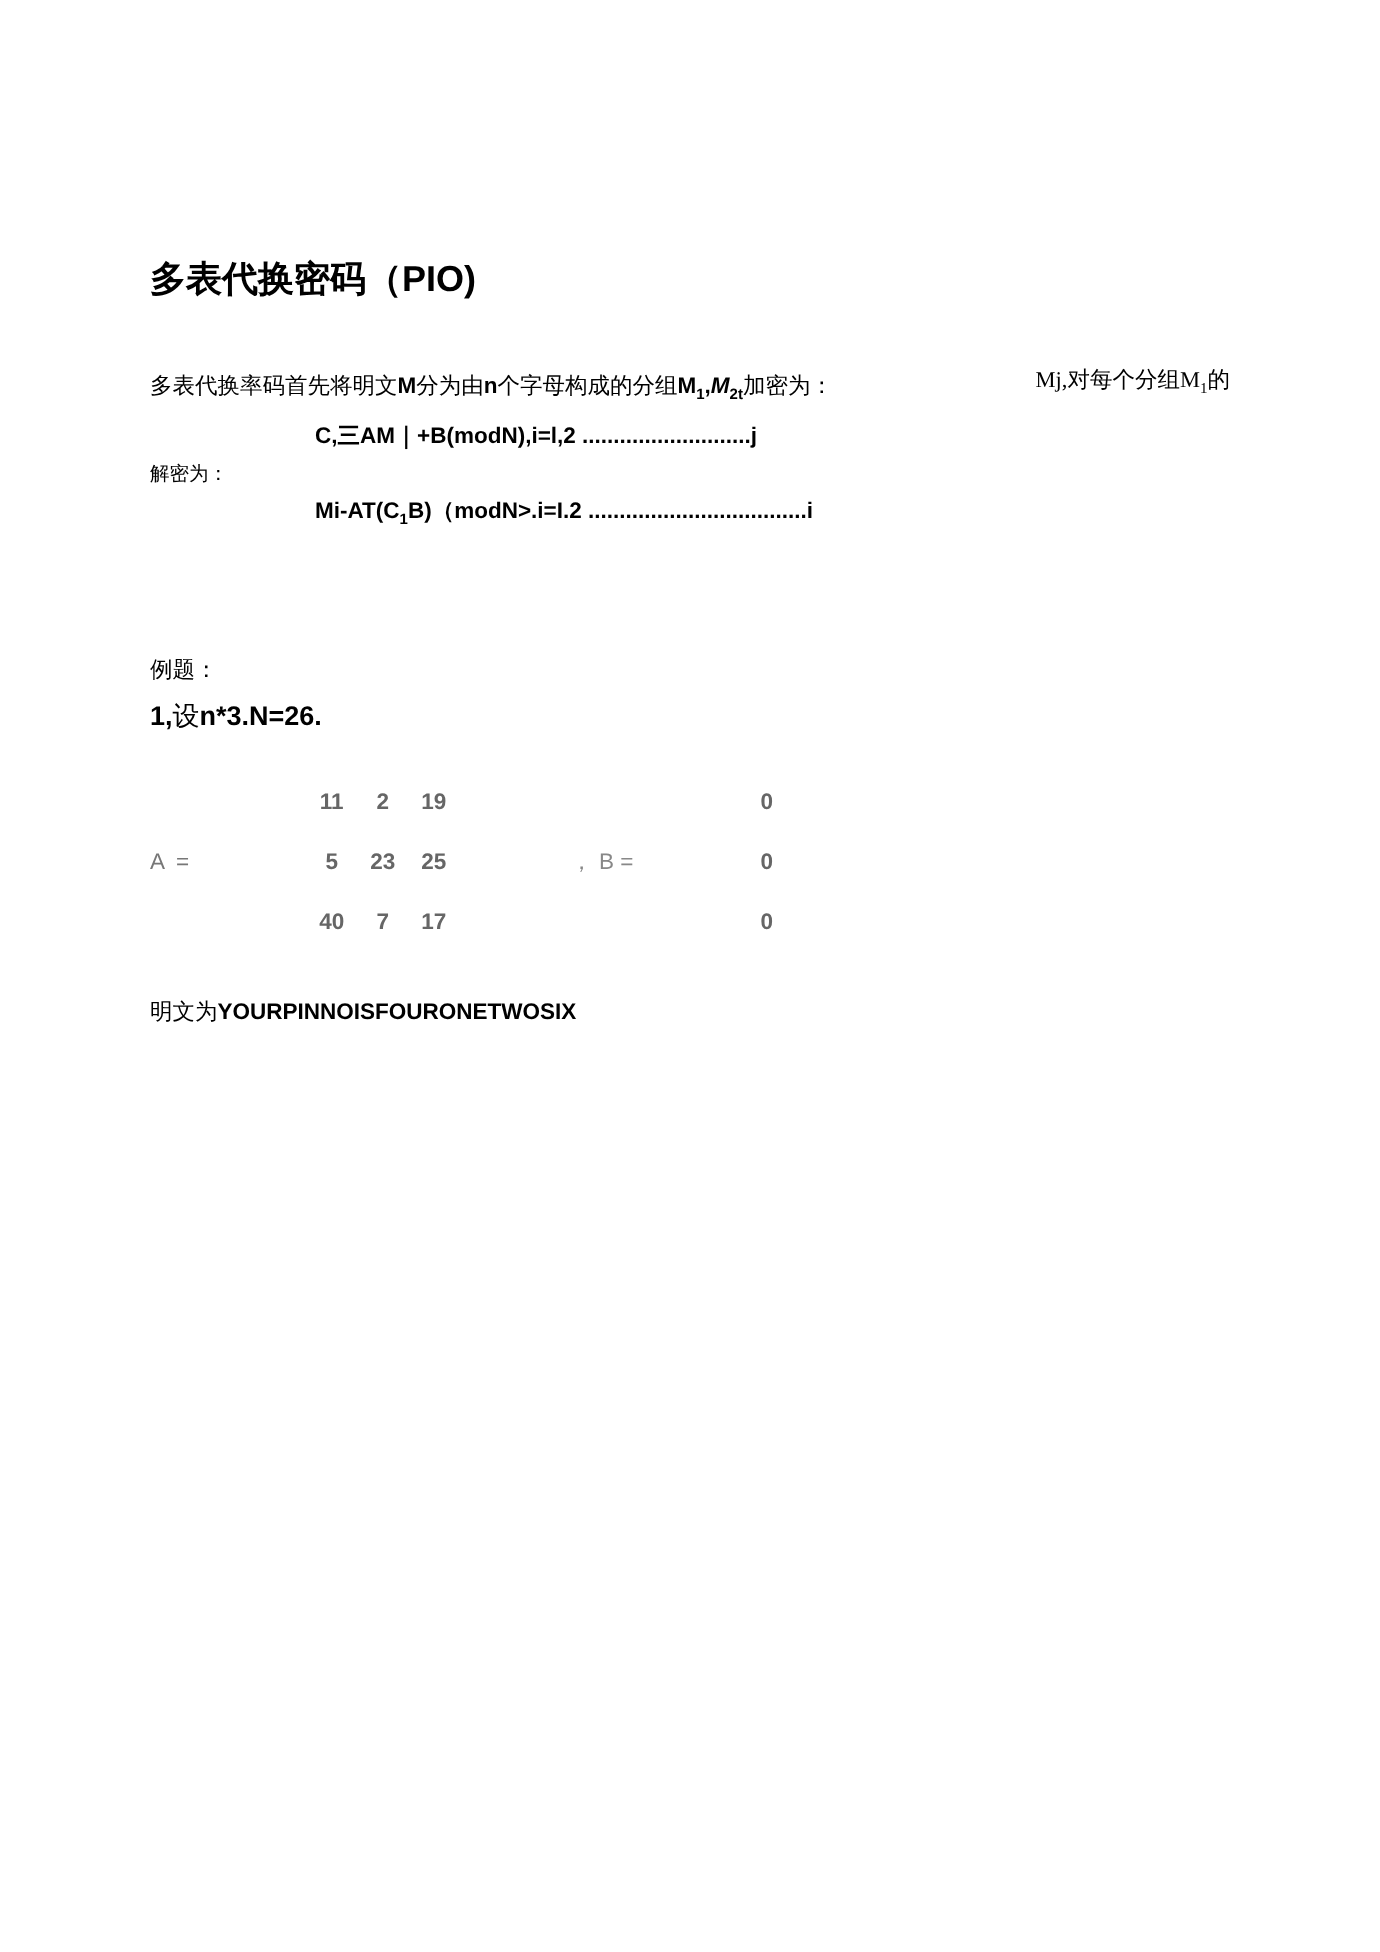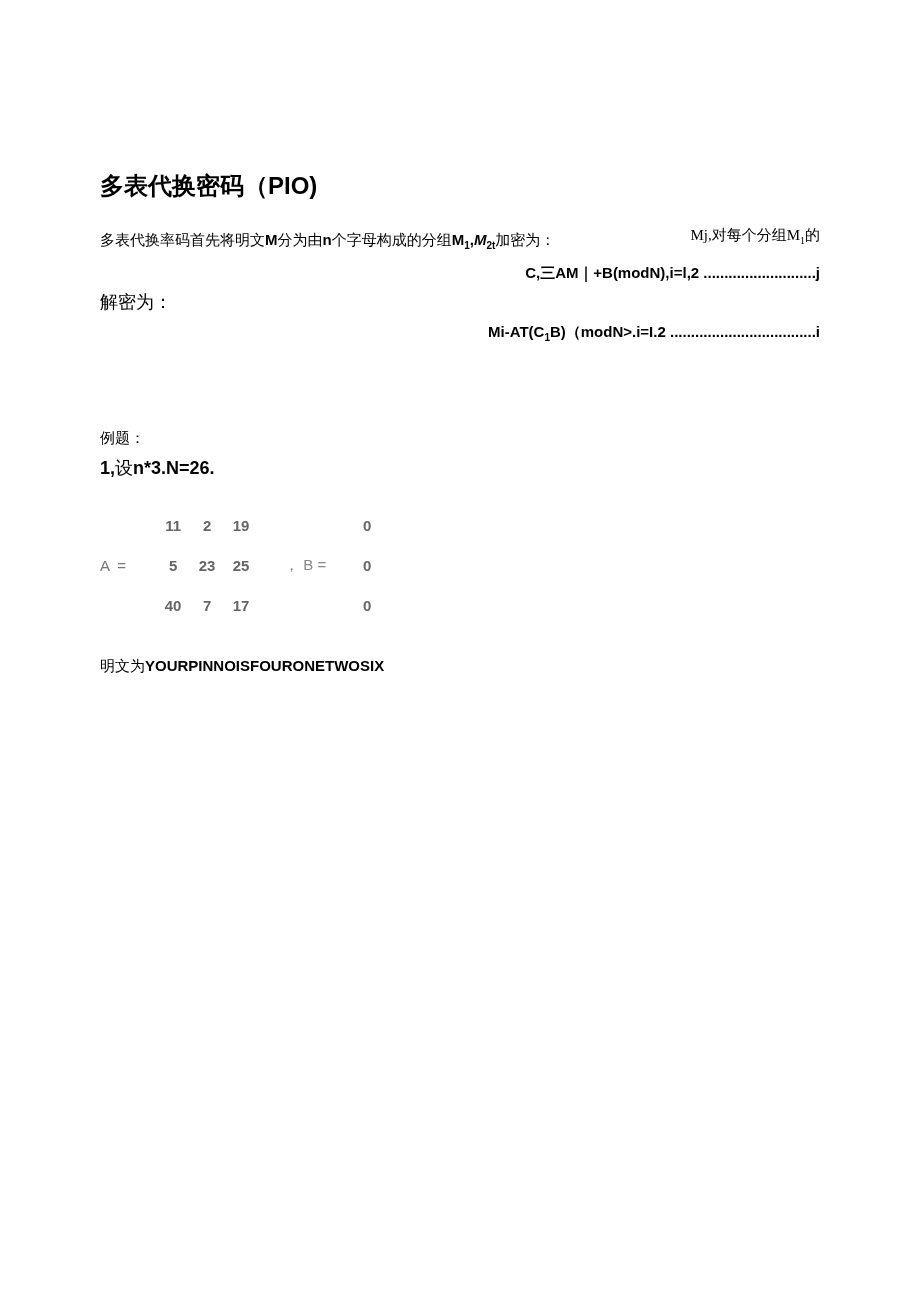--- a/index.html
+++ b/index.html
@@ -10,45 +10,44 @@
     width: 920px;
     min-height: 1301px;
   }
   .page {
     padding: 170px 100px 0 100px;
   }
   .title {
     font-size: 24px;
     font-weight: bold;
     font-family: "Microsoft YaHei", "SimHei", sans-serif;
-    margin-bottom: 24px;
+    margin-bottom: 42px;
   }
   .para {
     font-size: 15px;
     line-height: 1.8;
     margin-bottom: 4px;
   }
   .para .bold {
     font-weight: bold;
     font-family: Arial, "Microsoft YaHei", sans-serif;
   }
   sub {
     font-size: 10px;
     vertical-align: sub;
   }
   .formula-line {
     font-size: 15px;
     font-weight: bold;
     font-family: Arial, "Microsoft YaHei", sans-serif;
     margin-left: 110px;
     line-height: 1.8;
-    text-align: right;
   }
   .label {
-    font-size: 18px;
+    font-size: 13px;
     line-height: 1.8;
   }
   .intro-row {
     display: flex;
     justify-content: space-between;
     align-items: flex-start;
   }
   .intro-right {
     font-size: 15px;
   }
@@ -71,20 +70,21 @@
     font-family: Arial, sans-serif;
     font-size: 15px;
   }
   .matrix-eq {
     padding: 0 10px 0 0;
     letter-spacing: 2px;
   }
   .matrix {
     display: flex;
     align-items: flex-end;
+    gap: 48px;
   }
   .paren {
     font-size: 15px;
     position: relative;
     width: 14px;
   }
   .paren svg {
     position: absolute;
     top: 0;
     left: 0;

